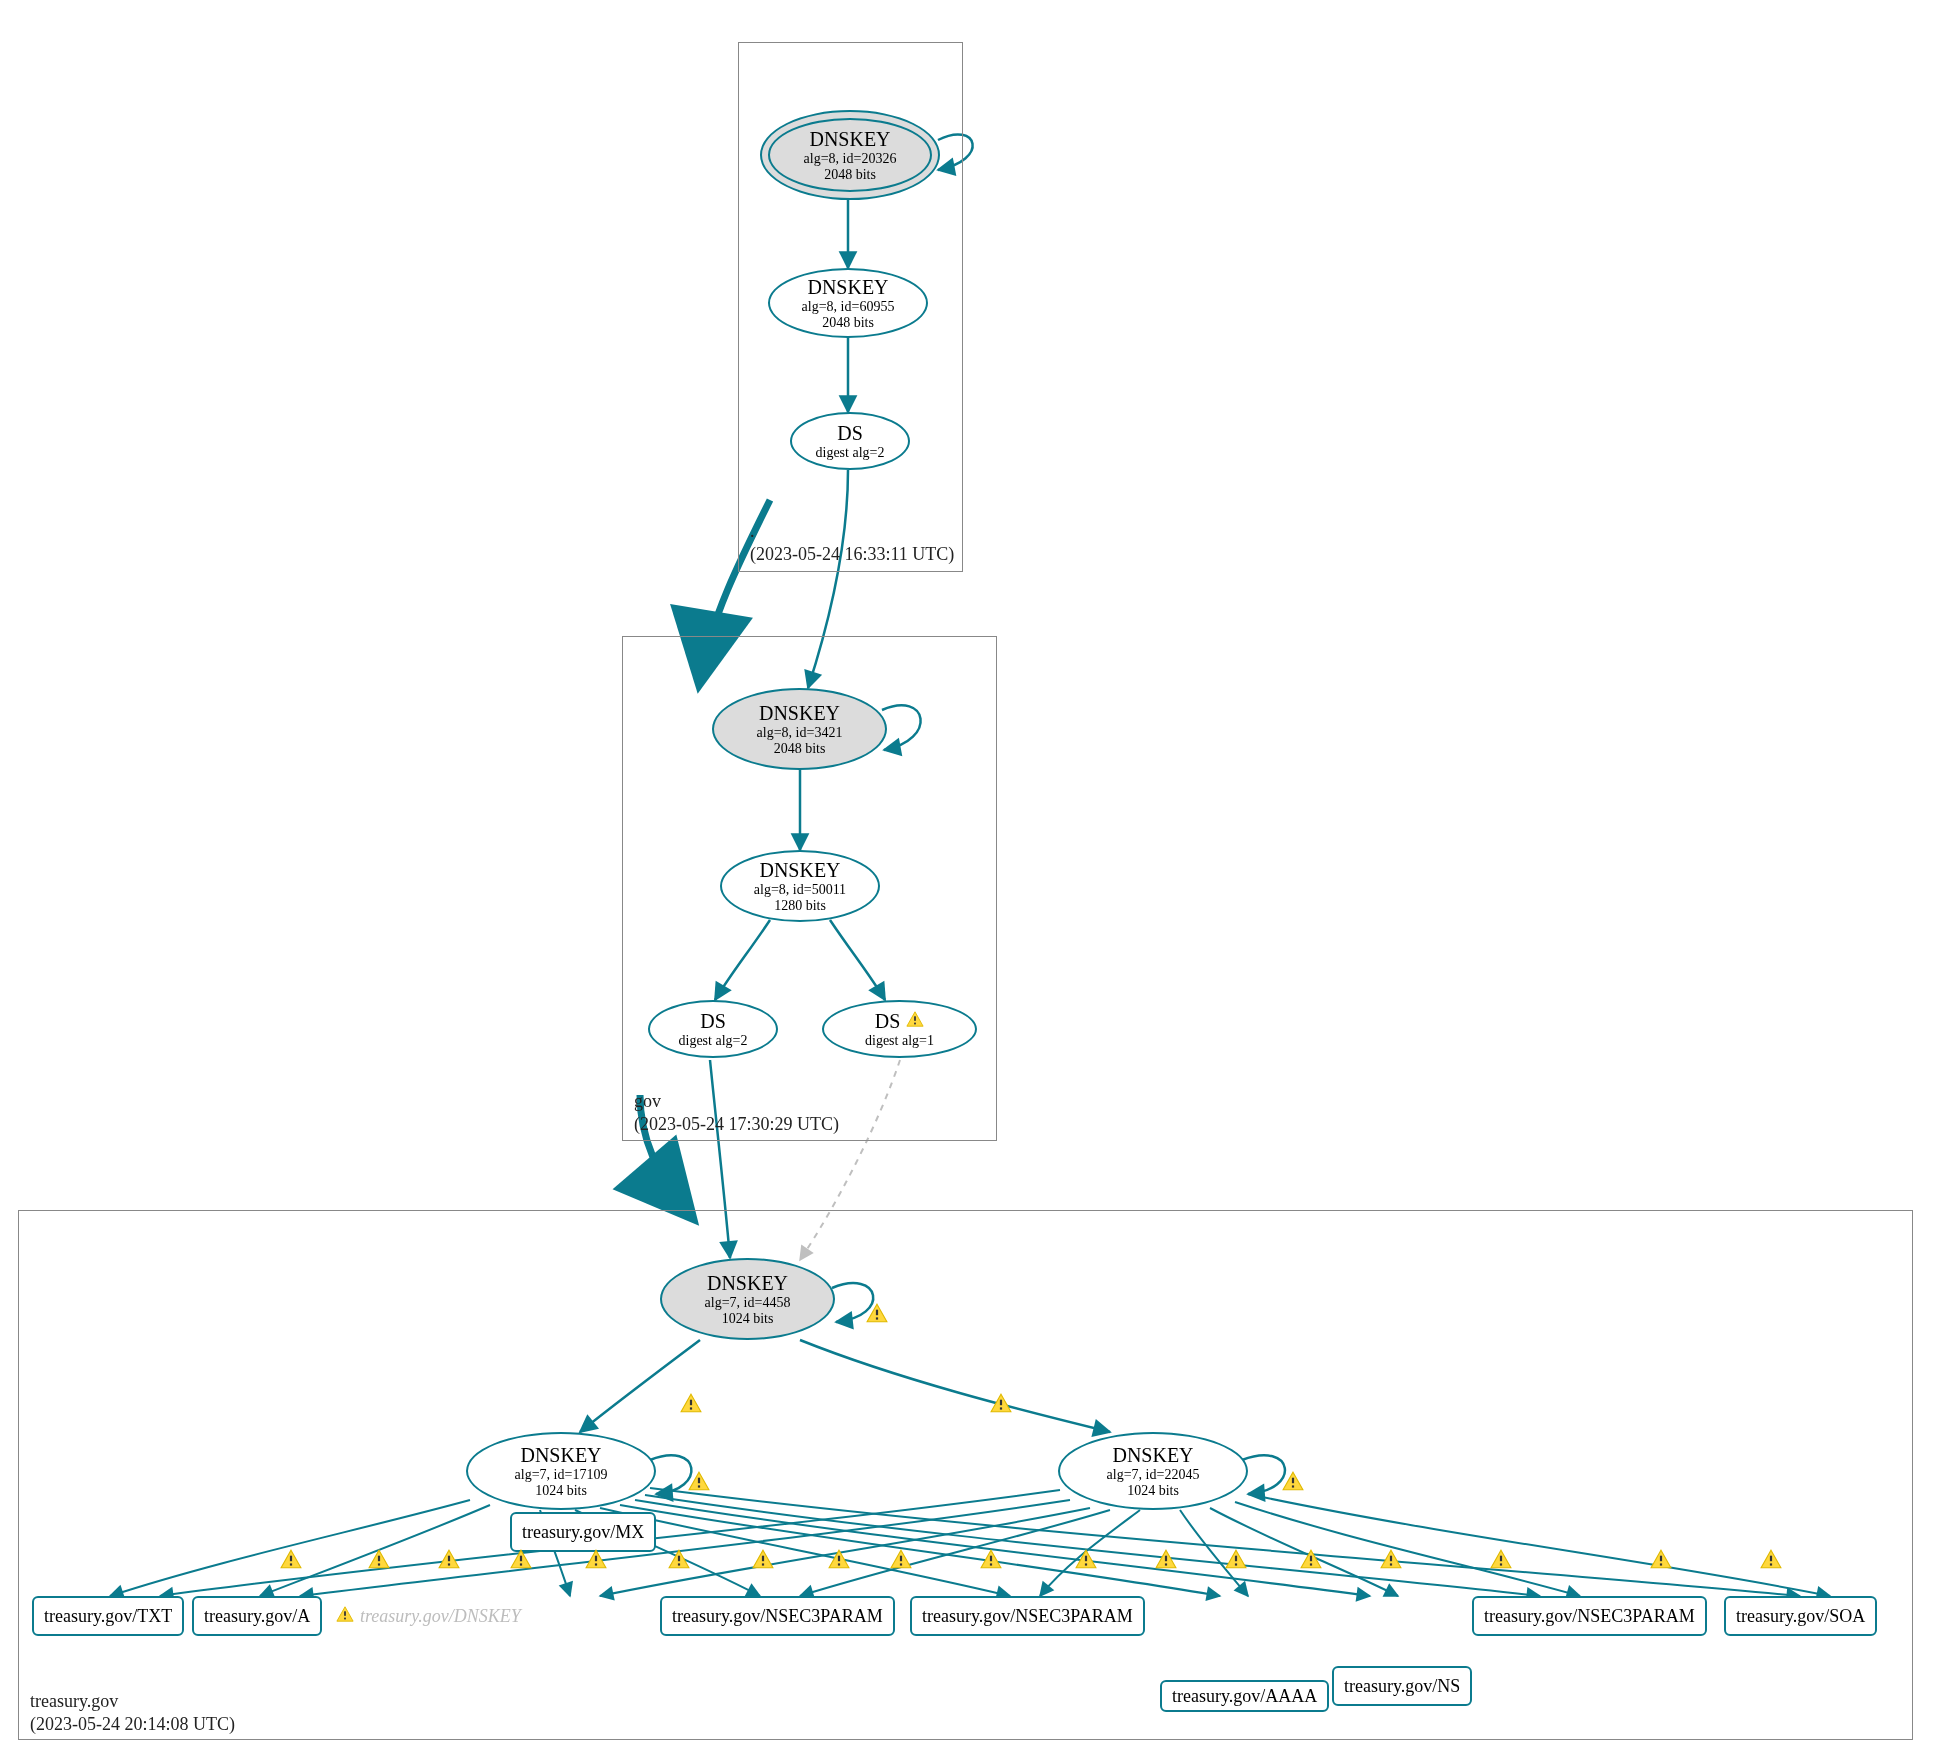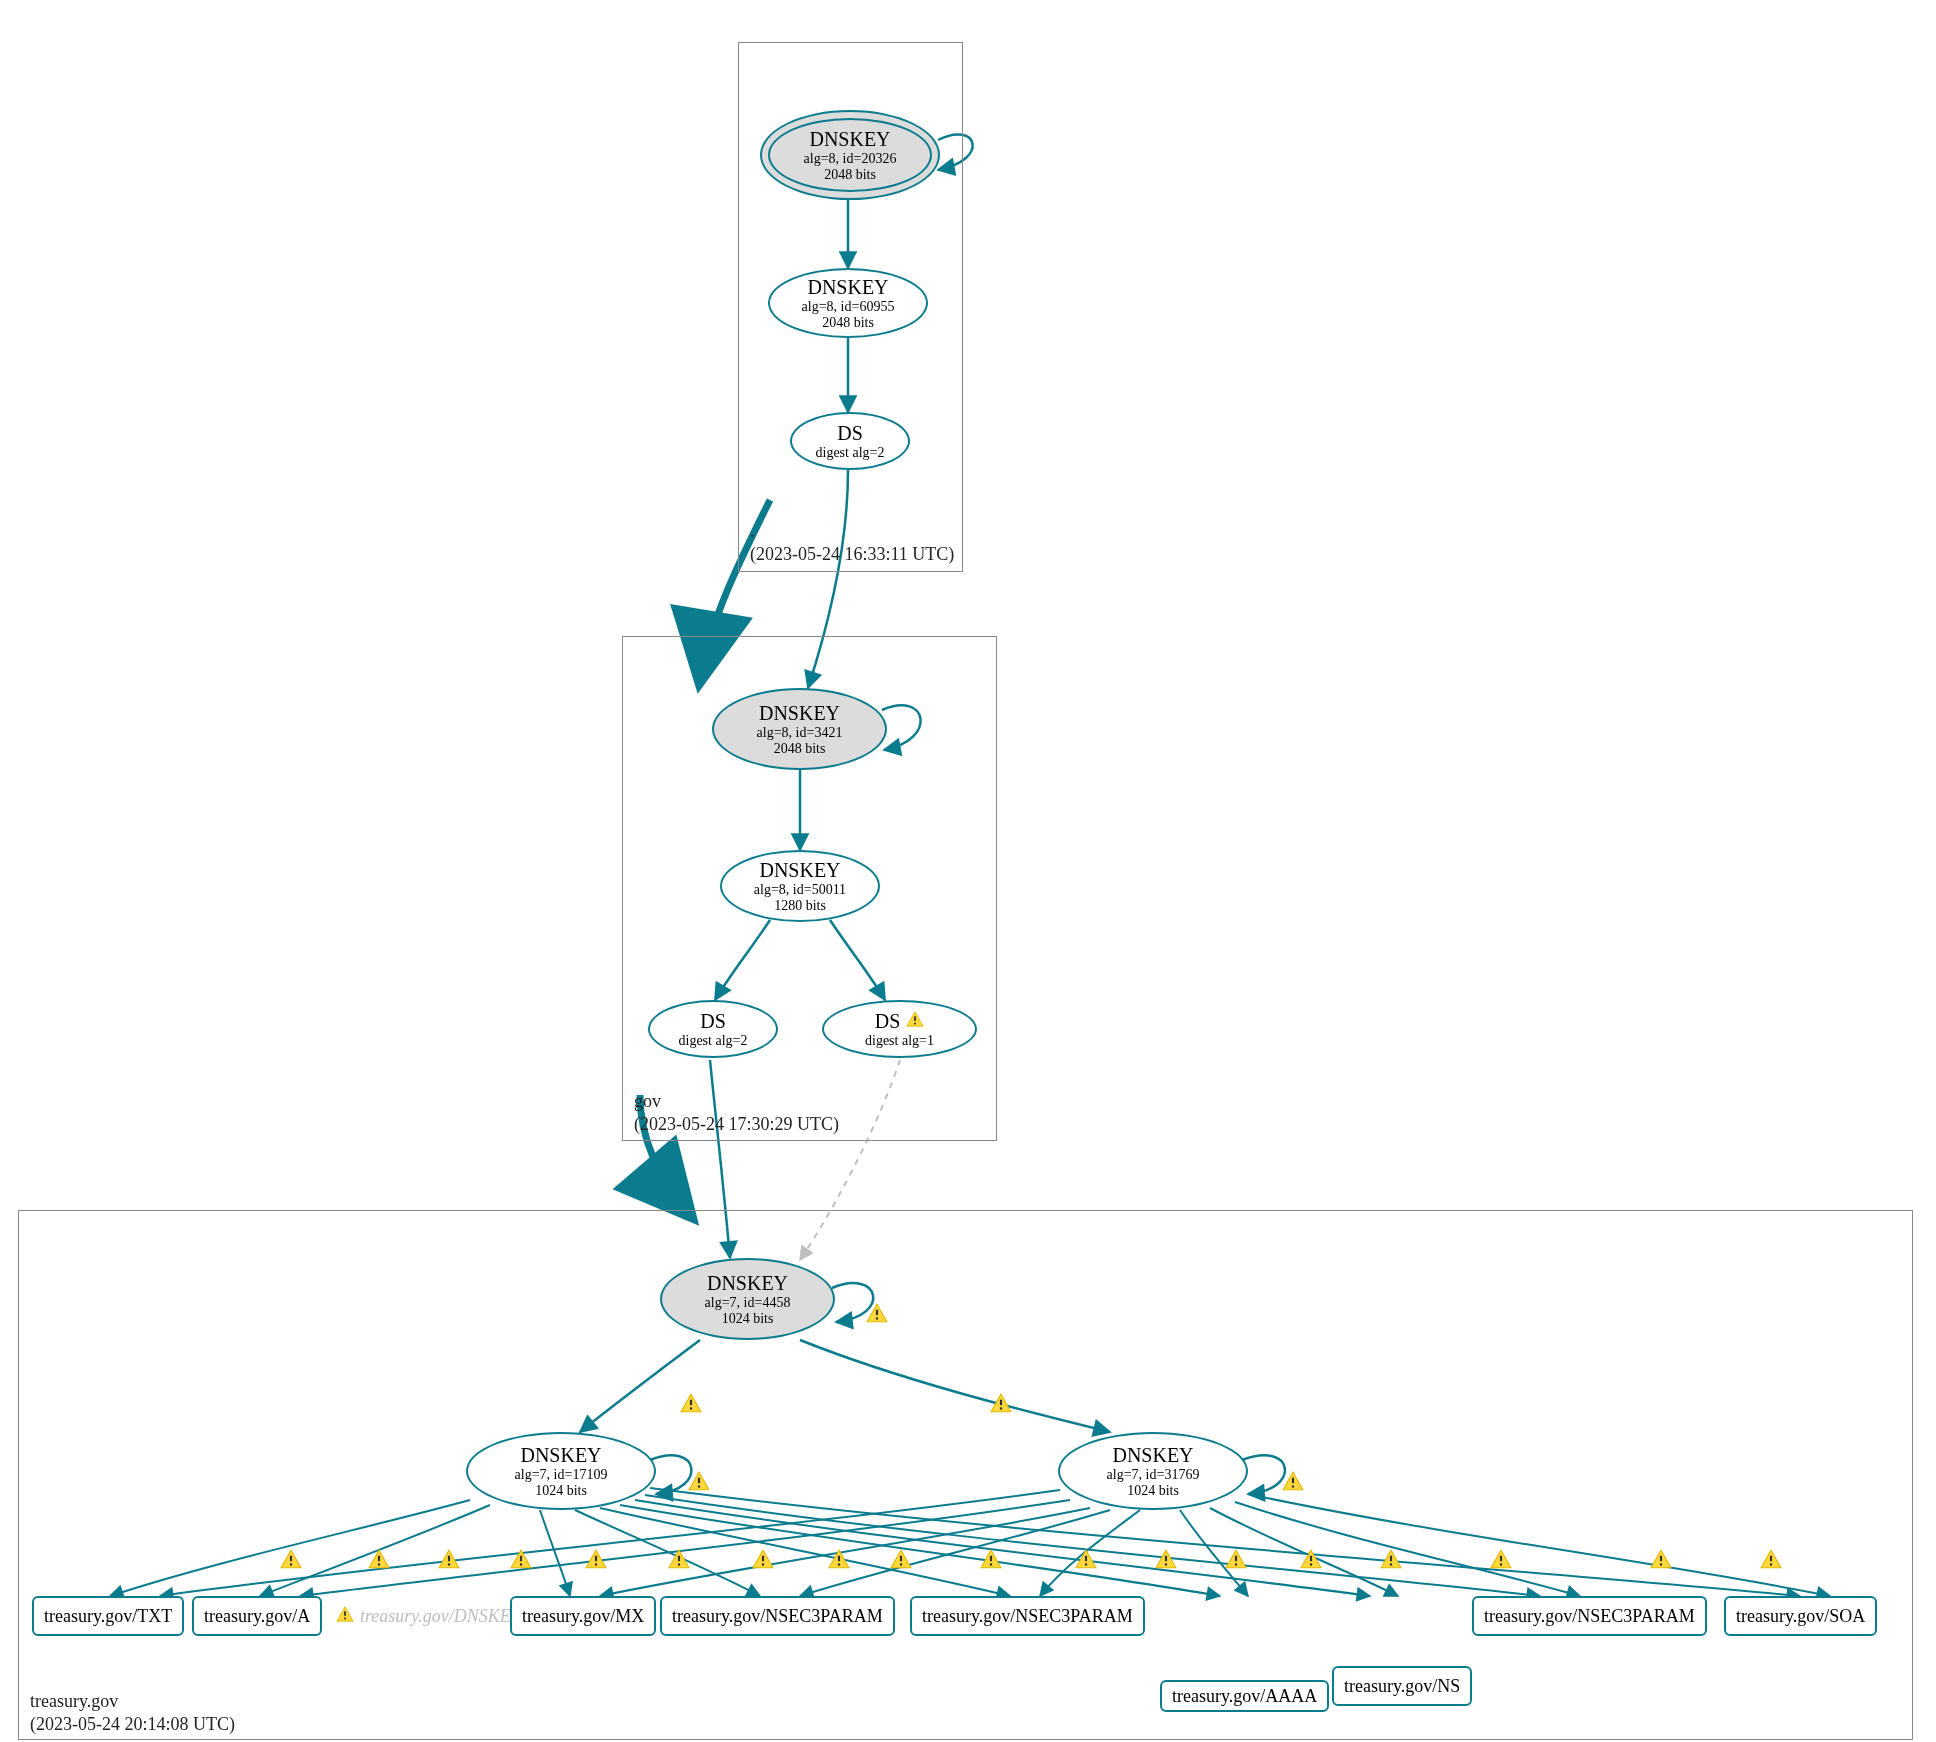--- a/index.html
+++ b/index.html
@@ -199,21 +199,21 @@
   <div class="sub">alg=7, id=4458</div>
   <div class="sub">1024 bits</div>
 </div>
 <div class="node ellipse" style="left:466px; top:1432px; width:190px; height:78px;">
   <div class="title">DNSKEY</div>
   <div class="sub">alg=7, id=17109</div>
   <div class="sub">1024 bits</div>
 </div>
 <div class="node ellipse" style="left:1058px; top:1432px; width:190px; height:78px;">
   <div class="title">DNSKEY</div>
-  <div class="sub">alg=7, id=31769</div>
+  <div class="sub">alg=7, id=22045</div>
   <div class="sub">1024 bits</div>
 </div>
 
 <div class="node rrlabel" style="left:32px;  top:1596px; height:40px;">
   <span>treasury.gov/TXT</span>
     </div>
 <div class="node rrlabel" style="left:192px; top:1596px; height:40px;">
   <span>treasury.gov/A</span>
     </div>
 <div class="node rrlabel greyed" style="left:326px; top:1598px; height:36px; border:none; background:transparent;">
@@ -221,21 +221,21 @@
     <span>
       <svg viewBox="0 0 20 20" width="18" height="18">
             <path d="M10 2 L19 18 L1 18 Z" fill="#ffd83d" stroke="#e0b900" stroke-width="1"></path>
             <rect x="9" y="7" width="2" height="5" fill="#333"></rect>
             <rect x="9" y="14" width="2" height="2" fill="#333"></rect>
           </svg>
     </span>
     <i>treasury.gov/DNSKEY</i>
   </span>
 </div>
-<div class="node rrlabel" style="left:510px; top:1596px; height:40px;">
+<div class="node rrlabel" style="left:510px; top:1512px; height:40px;">
   <span>treasury.gov/MX</span>
     </div>
 <div class="node rrlabel" style="left:660px; top:1596px; height:40px;">
   <span>treasury.gov/NSEC3PARAM</span>
     </div>
 <div class="node rrlabel" style="left:910px; top:1596px; height:40px;">
   <span>treasury.gov/NSEC3PARAM</span>
     </div>
 <div class="node rrlabel" style="left:1160px; top:1680px; height:32px;">
   <span>treasury.gov/AAAA</span>

